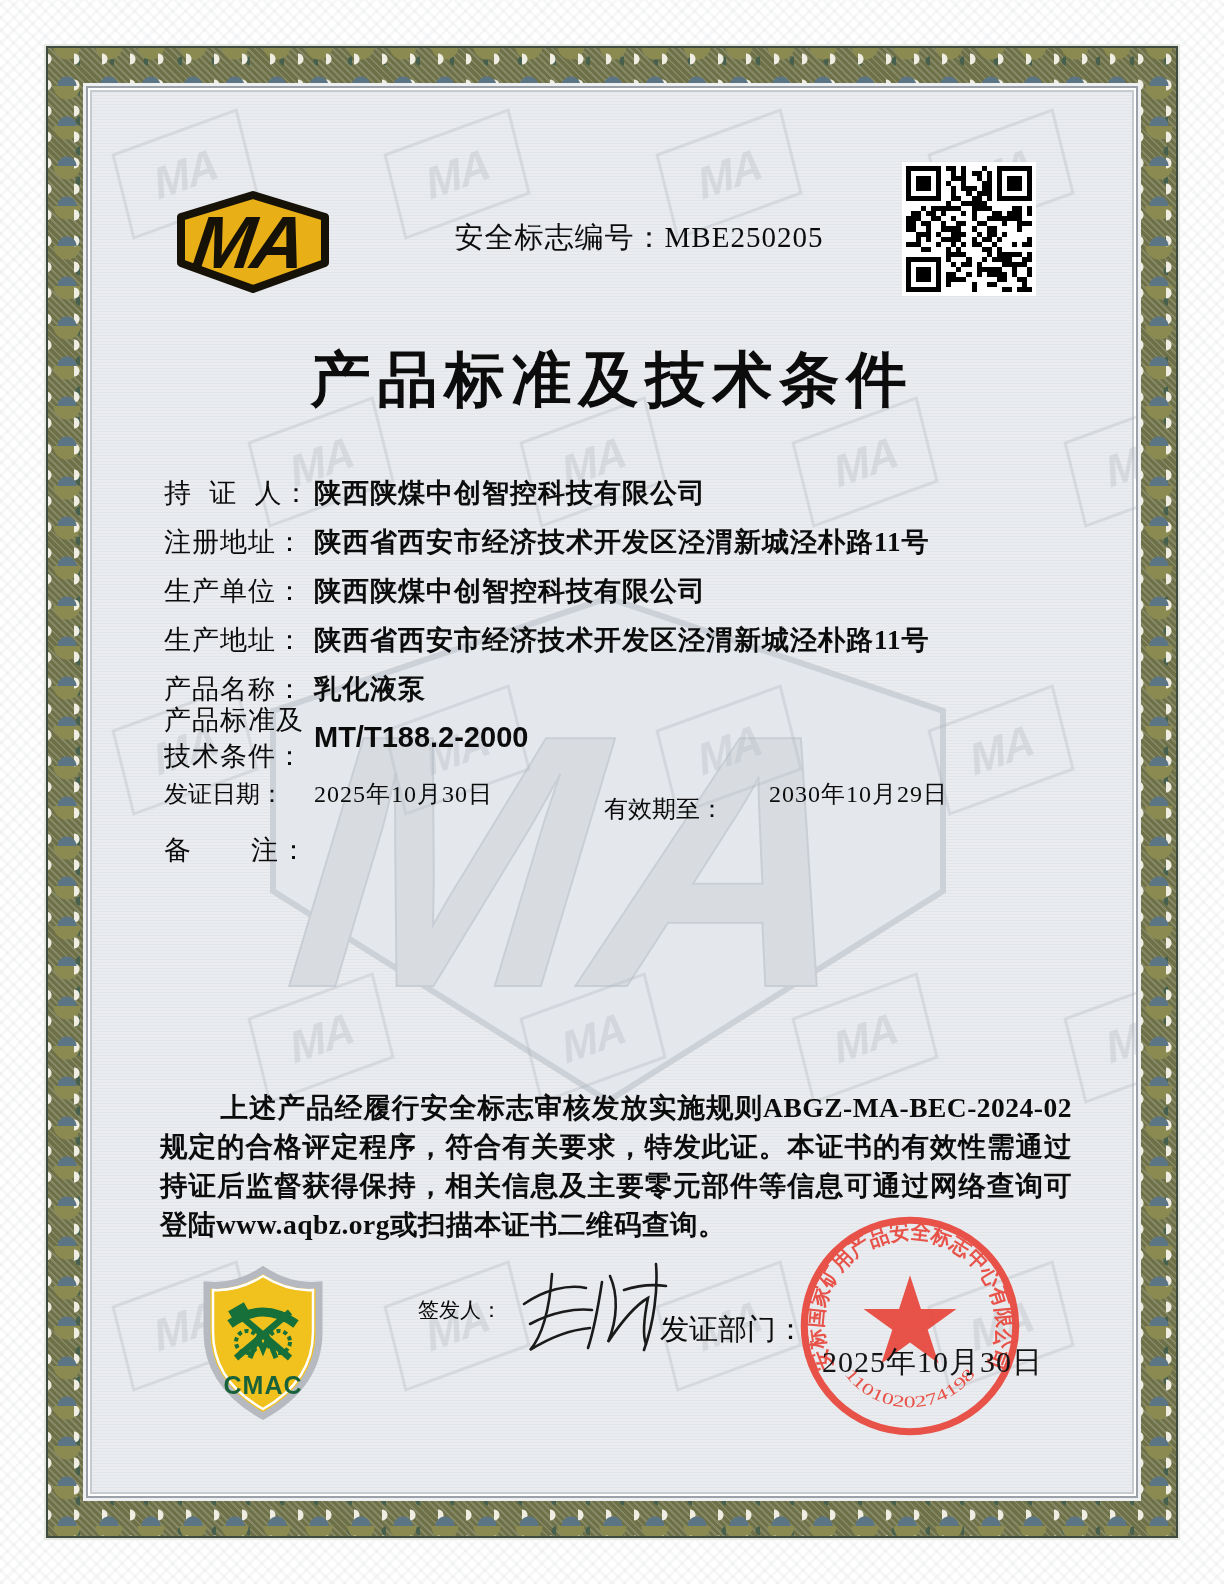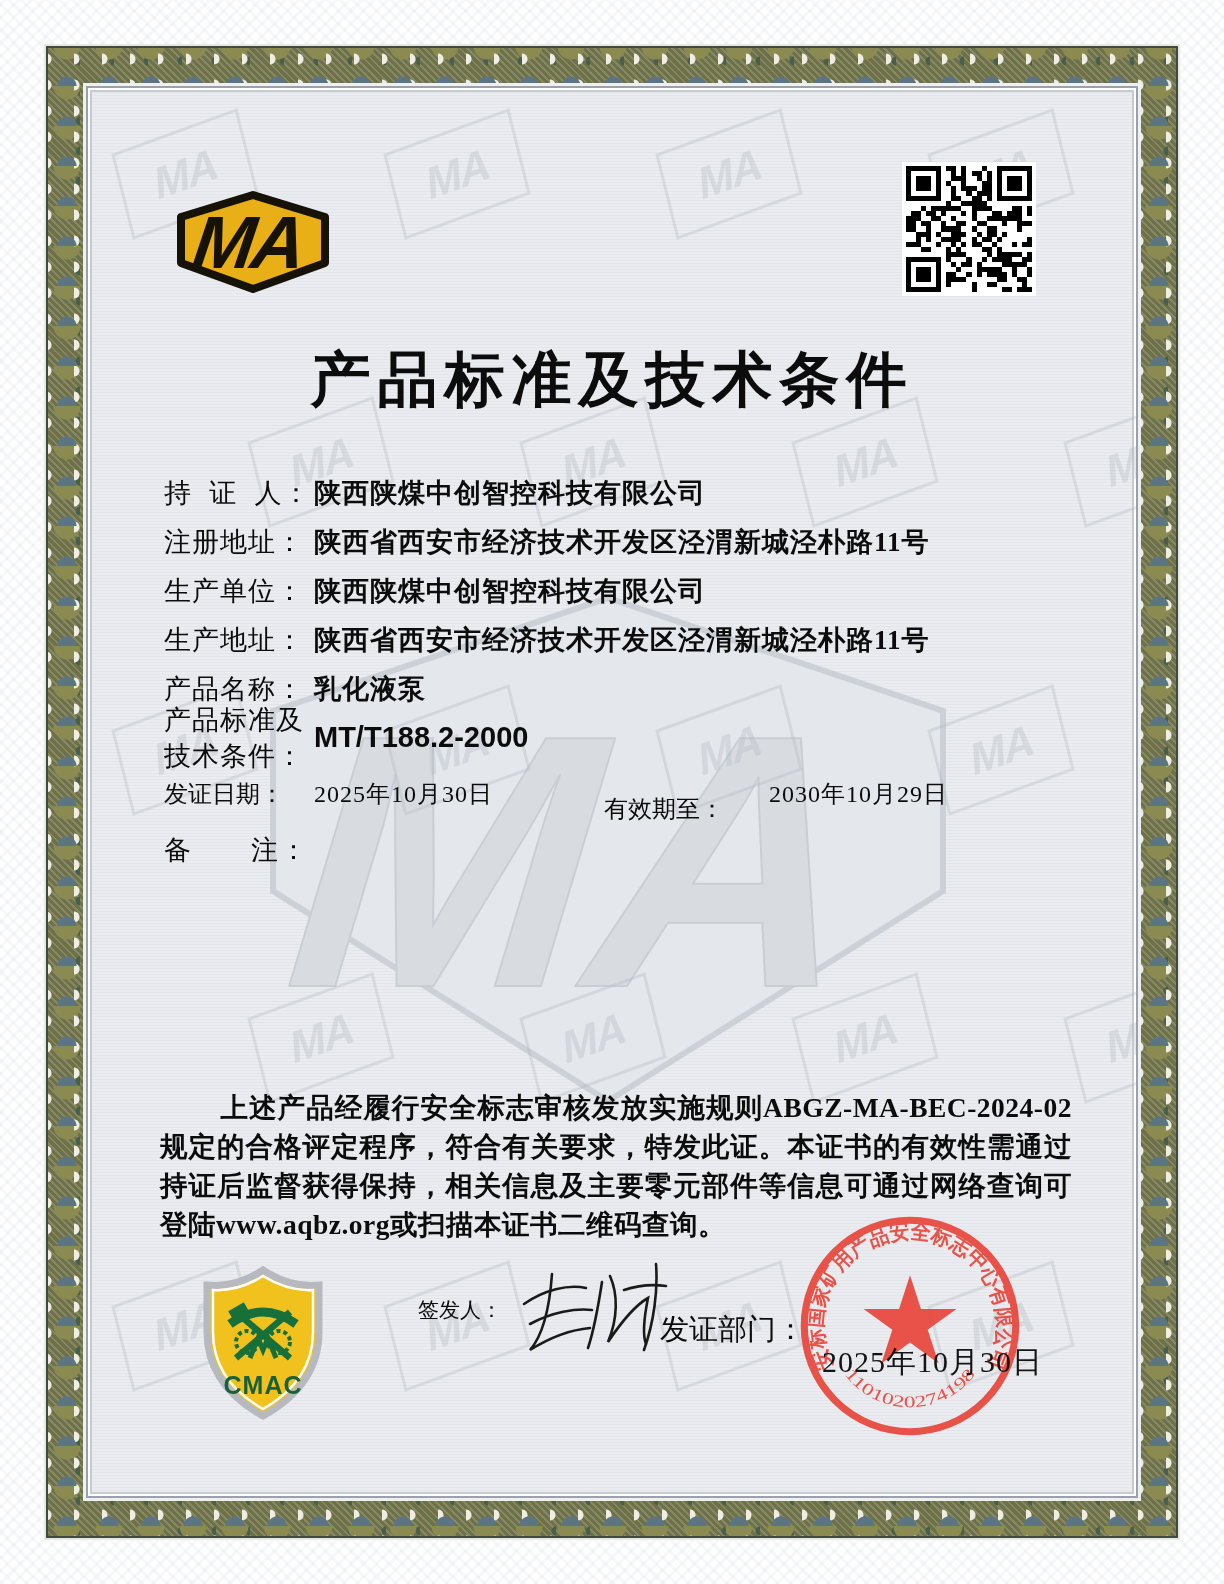--- a/index.html
+++ b/index.html
@@ -127,20 +127,23 @@
         <div class="wm-tile" style="left: 846px; top: 1194px;">MA</div>
       </div>
 
     <div class="content">
 
       <svg class="ma-logo" width="162" height="108" viewBox="0 0 162 108">
         <polygon points="9,29 81,7 153,29 153,75 81,101 9,75" fill="#e9af17" stroke="#171208" stroke-width="8" stroke-linejoin="round"></polygon>
         <text x="84" y="80" text-anchor="middle" transform="skewX(-8)" font-family="Liberation Sans, sans-serif" font-style="italic" font-weight="900" font-size="74" fill="#171208" letter-spacing="-3">MA</text>
       </svg>
 
+      <div class="serial">
+        <span>安全标志编号：</span><span>MBE250205</span>
+      </div>
 
       <svg class="qr" id="qr" width="126" height="126" viewBox="0 0 25 25" shape-rendering="crispEdges">
           <rect x="0" y="0" width="25" height="25" fill="#ffffff"></rect>
           <rect x="8" y="0" width="1" height="1" fill="#000000"></rect>
           <rect x="9" y="0" width="1" height="1" fill="#000000"></rect>
           <rect x="11" y="0" width="1" height="1" fill="#000000"></rect>
           <rect x="15" y="0" width="1" height="1" fill="#000000"></rect>
           <rect x="9" y="1" width="1" height="1" fill="#000000"></rect>
           <rect x="11" y="1" width="1" height="1" fill="#000000"></rect>
           <rect x="13" y="1" width="1" height="1" fill="#000000"></rect>

